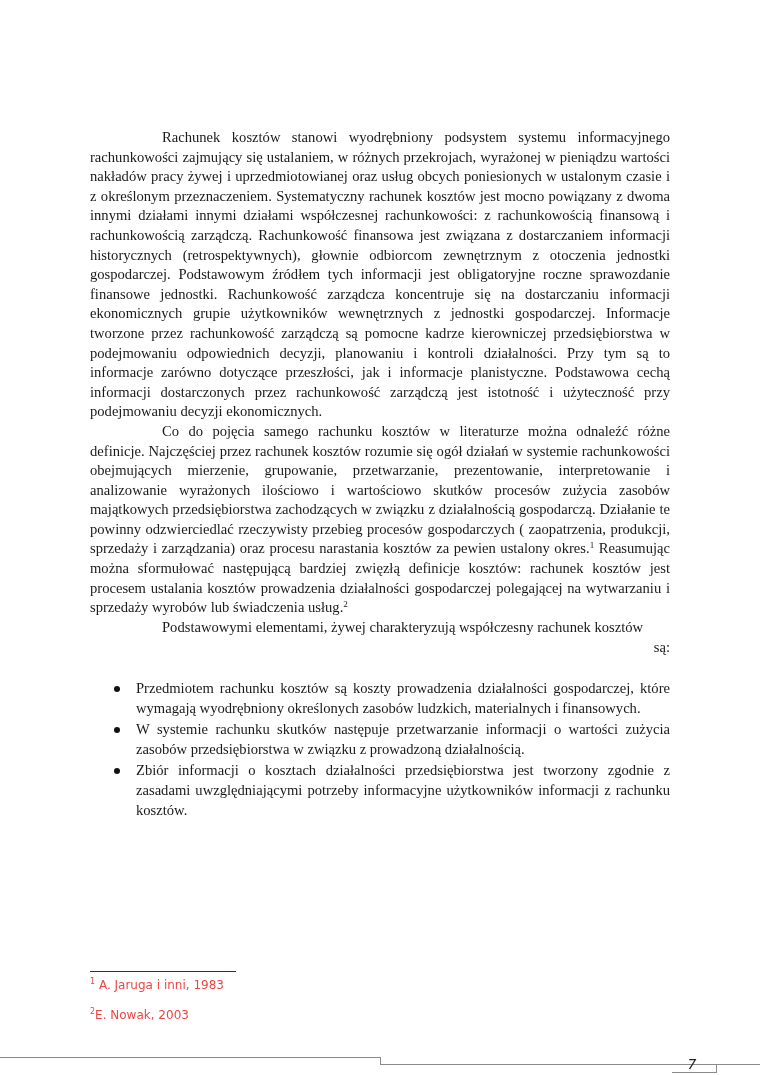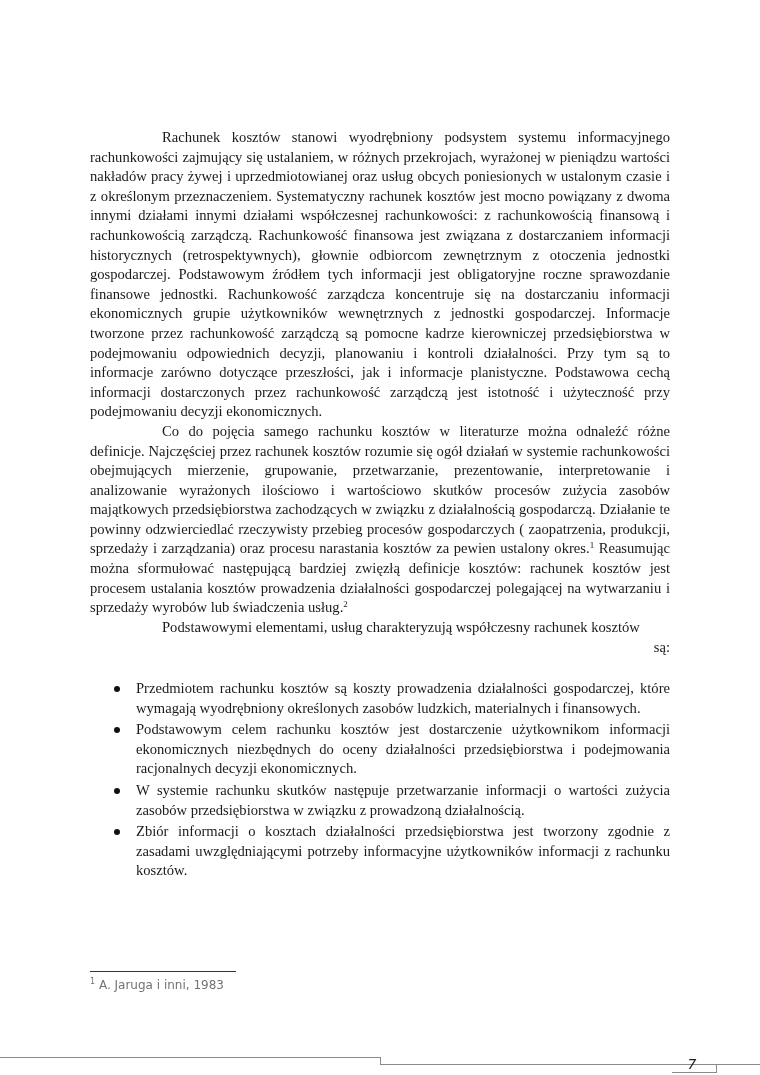--- a/index.html
+++ b/index.html
@@ -71,21 +71,21 @@
     height: 0;
     border-top: 1px solid #333;
   }
   .footnotes {
     position: absolute;
     left: 90px;
     top: 938px;
     width: 580px;
     font-family: "DejaVu Sans", "Liberation Sans", sans-serif;
     font-size: 12px;
-    color: #737373;
+    color: #ef4444;
   }
   .footnote {
     margin: 0;
     line-height: 18px;
   }
   .footnote + .footnote { margin-top: 12px; }
   .footnote sup { font-size: 8px; vertical-align: 5px; }
   
   .footer-line-a {
     position: absolute;
@@ -128,47 +128,44 @@
 <body>
 
 <div class="page">
 
   <div class="text-block">
 
     <p class="para">Rachunek kosztów stanowi wyodrębniony podsystem systemu informacyjnego rachunkowości zajmujący się ustalaniem, w różnych przekrojach, wyrażonej w pieniądzu wartości nakładów pracy żywej i uprzedmiotowianej oraz usług obcych poniesionych w ustalonym czasie i z określonym przeznaczeniem. Systematyczny rachunek kosztów jest mocno powiązany z dwoma innymi działami innymi działami współczesnej rachunkowości: z rachunkowością finansową i rachunkowością zarządczą. Rachunkowość finansowa jest związana z dostarczaniem informacji historycznych (retrospektywnych), głownie odbiorcom zewnętrznym z otoczenia jednostki gospodarczej. Podstawowym źródłem tych informacji jest obligatoryjne roczne sprawozdanie finansowe jednostki. Rachunkowość zarządcza koncentruje się na dostarczaniu informacji ekonomicznych grupie użytkowników wewnętrznych z jednostki gospodarczej. Informacje tworzone przez rachunkowość zarządczą są pomocne kadrze kierowniczej przedsiębiorstwa w podejmowaniu odpowiednich decyzji, planowaniu i kontroli działalności. Przy tym są to informacje zarówno dotyczące przeszłości, jak i informacje planistyczne. Podstawowa cechą informacji dostarczonych przez rachunkowość zarządczą jest istotność i użyteczność przy podejmowaniu decyzji ekonomicznych.</p>
 
     <p class="para"><span>Co do pojęcia samego rachunku kosztów w literaturze można odnaleźć różne definicje. Najczęściej przez rachunek kosztów rozumie się  ogół działań w systemie rachunkowości obejmujących mierzenie, grupowanie, przetwarzanie, prezentowanie, interpretowanie i analizowanie wyrażonych ilościowo i wartościowo skutków procesów zużycia zasobów majątkowych przedsiębiorstwa zachodzących w związku z działalnością gospodarczą. Działanie te powinny odzwierciedlać rzeczywisty przebieg procesów gospodarczych ( zaopatrzenia, produkcji, sprzedaży i zarządzania) oraz procesu narastania kosztów za pewien ustalony okres.</span><sup>1</sup><span> Reasumując można sformułować następującą bardziej zwięzłą definicje kosztów: rachunek kosztów jest procesem ustalania kosztów prowadzenia działalności gospodarczej polegającej na wytwarzaniu i sprzedaży wyrobów lub świadczenia usług.</span><sup>2</sup></p>
 
-    <p class="para" style="text-align:left;">Podstawowymi elementami, usług charakteryzują współczesny rachunek kosztów</p>
+    <p class="para" style="text-align:left;">Podstawowymi elementami, żywej charakteryzują współczesny rachunek kosztów</p>
     <p class="intro-cont">są:</p>
 
     <ul class="bullets">
       <li>
         <span class="bullet-dot"></span>
         <span>Przedmiotem rachunku kosztów są koszty prowadzenia działalności gospodarczej, które wymagają wyodrębniony określonych zasobów ludzkich, materialnych i finansowych.</span>
-      </li>
-      <li>
-        <span class="bullet-dot"></span>
-        <span>Podstawowym celem rachunku kosztów jest dostarczenie użytkownikom informacji ekonomicznych niezbędnych do oceny działalności przedsiębiorstwa i podejmowania racjonalnych decyzji ekonomicznych.</span>
       </li>
       <li>
         <span class="bullet-dot"></span>
         <span>W systemie rachunku skutków następuje przetwarzanie informacji o wartości zużycia zasobów przedsiębiorstwa w związku z prowadzoną działalnością.</span>
       </li>
       <li>
         <span class="bullet-dot"></span>
         <span>Zbiór informacji o kosztach działalności przedsiębiorstwa jest tworzony zgodnie z zasadami uwzględniającymi potrzeby informacyjne użytkowników informacji  z rachunku kosztów.</span>
       </li>
     </ul>
   </div>
 
   <div class="fn-sep"></div>
 
   <div class="footnotes">
     <p class="footnote"><sup>1</sup><span> A. Jaruga i inni, 1983</span></p>
+    <p class="footnote"><sup>2</sup><span>E. Nowak, 2003</span></p>
   </div>
 
   <div class="footer-line-a"></div>
   <div class="footer-step"></div>
   <div class="footer-line-b"></div>
   <div class="page-num-box"></div>
   <div class="page-num">7</div>
 
 </div>
 

